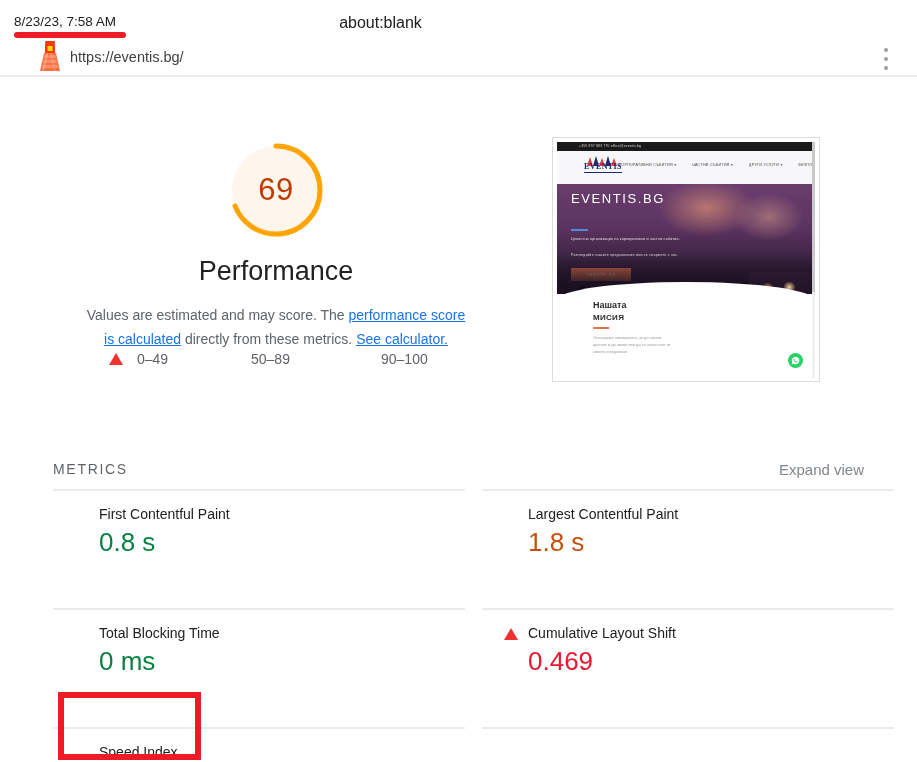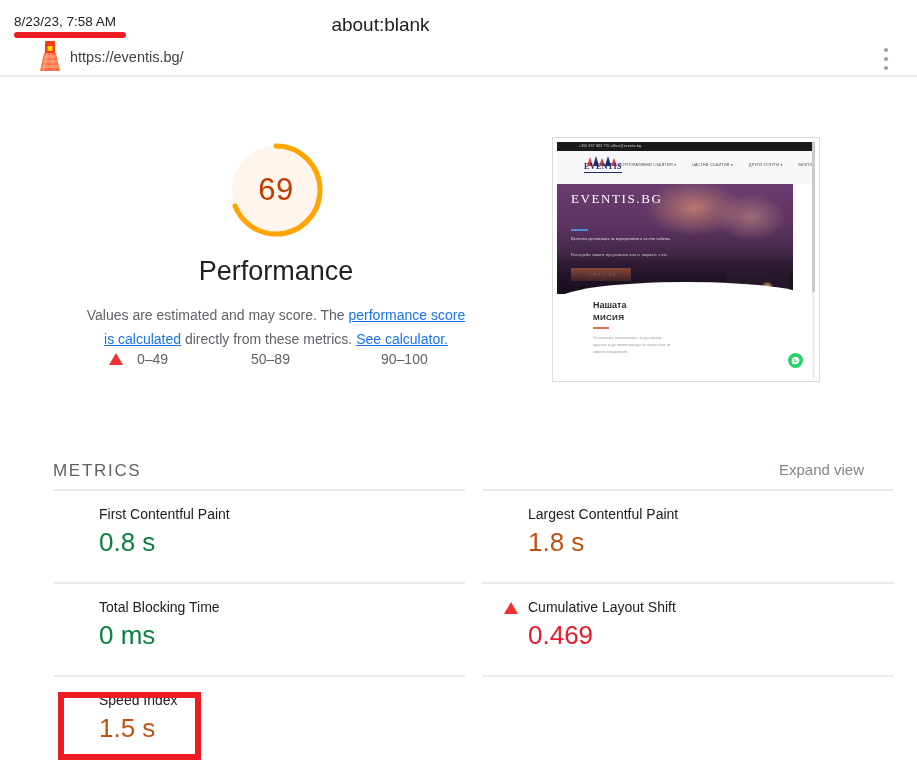--- a/index.html
+++ b/index.html
@@ -29,21 +29,21 @@
     top: 14px;
     font-size: 13.5px;
     color: #202124;
     white-space: nowrap;
   }
   .print-url {
     position: absolute;
     left: 0; right: 0;
     top: 14px;
     text-align: center;
-    font-size: 19px;
+    font-size: 16px;
     color: #202124;
   }
   
   .anno-underline {
     position: absolute;
     left: 14px;
     top: 32px;
     width: 112px;
     height: 6px;
     background: #ed1c24;
@@ -234,27 +234,26 @@
     left: 62px; top: 12px;
     font-size: 3.6px;
     color: #3b3b3b;
     letter-spacing: 0.3px;
     white-space: nowrap;
   }
   .t-menu span { margin-right: 16px; }
   .t-hero {
     position: absolute;
     left: 0; top: 42px;
-    width: 236px; height: 110px;
+    width: 258px; height: 110px;
     background:
       radial-gradient(ellipse 70px 40px at 58% 22%, rgba(255,170,120,0.55), rgba(255,170,120,0) 70%),
       radial-gradient(ellipse 50px 34px at 82% 30%, rgba(255,190,150,0.40), rgba(255,190,150,0) 70%),
       linear-gradient(180deg, #6a3d6e 0%, #5b3360 40%, #3a2240 72%, #241629 100%);
       overflow: hidden;
-      font-family: Liberation Serif, serif;
   }
   .t-crowd {
     position: absolute;
     left: 0; bottom: 0;
     width: 258px; height: 42px;
     background:
       radial-gradient(ellipse 8px 14px at 10% 100%, #120b16 60%, rgba(0,0,0,0) 62%),
       radial-gradient(ellipse 9px 16px at 22% 100%, #120b16 60%, rgba(0,0,0,0) 62%),
       radial-gradient(ellipse 7px 13px at 34% 100%, #120b16 60%, rgba(0,0,0,0) 62%),
       radial-gradient(ellipse 10px 18px at 47% 100%, #120b16 60%, rgba(0,0,0,0) 62%),
@@ -383,21 +382,21 @@
     width: 917px;
   }
   .metrics-head {
     position: relative;
     height: 34px;
     margin: 0 53px 0 53px;
   }
   .metrics-label {
     position: absolute;
     left: 0; top: 6px;
-    font-size: 17px;
+    font-size: 14px;
     letter-spacing: 1.7px;
     color: #5f6368;
   }
   .expand-view {
     position: absolute;
     right: 0; top: 6px;
     font-size: 15px;
     color: #80868b;
     cursor: pointer;
   }
@@ -410,21 +409,21 @@
   .metric-col-left, .metric-col-right {
     position: absolute;
     top: 0;
     width: 412px;
   }
   .metric-col-left { left: 0; }
   .metric-col-right { left: 429px; }
 
   .metric-item {
     position: relative;
-    height: 93px;
+    height: 119px;
     box-sizing: border-box;
     border-top: 2px solid #ebebeb;
     padding-left: 46px;
     padding-top: 14px;
   }
   .metric-item.empty { border-top: 2px solid #ebebeb; }
   .metric-name {
     font-size: 14px;
     color: #212121;
     line-height: 18px;

